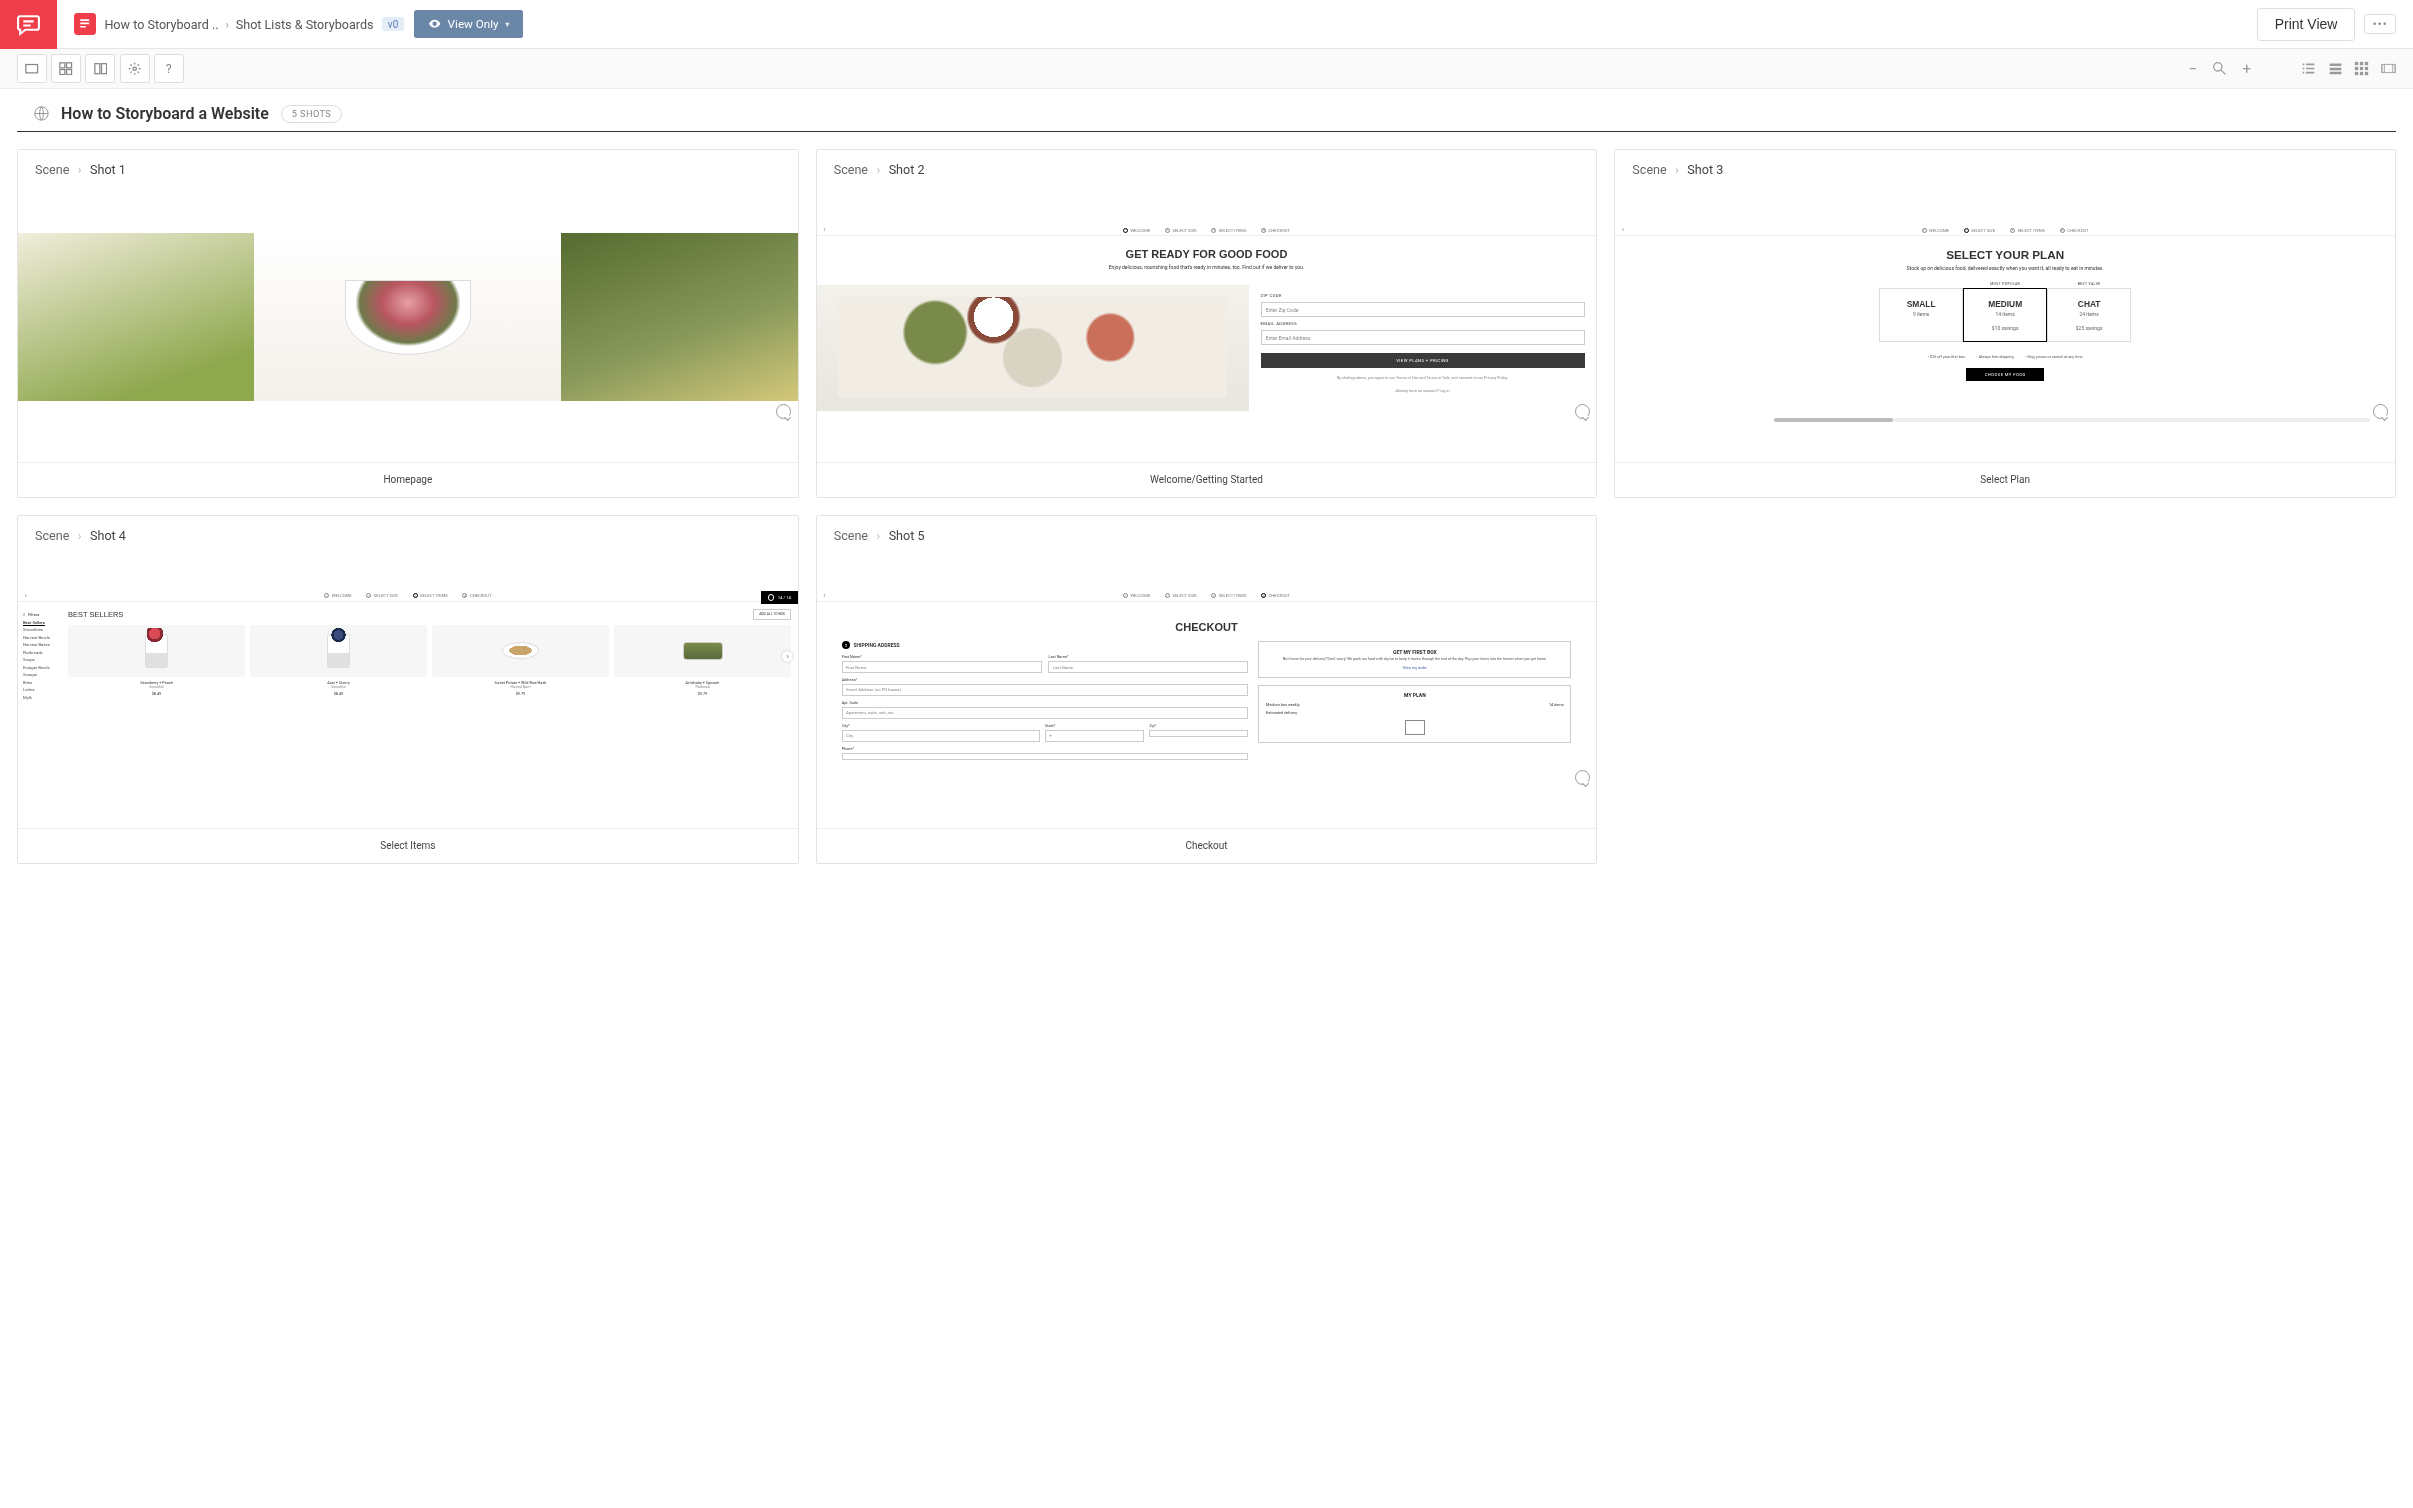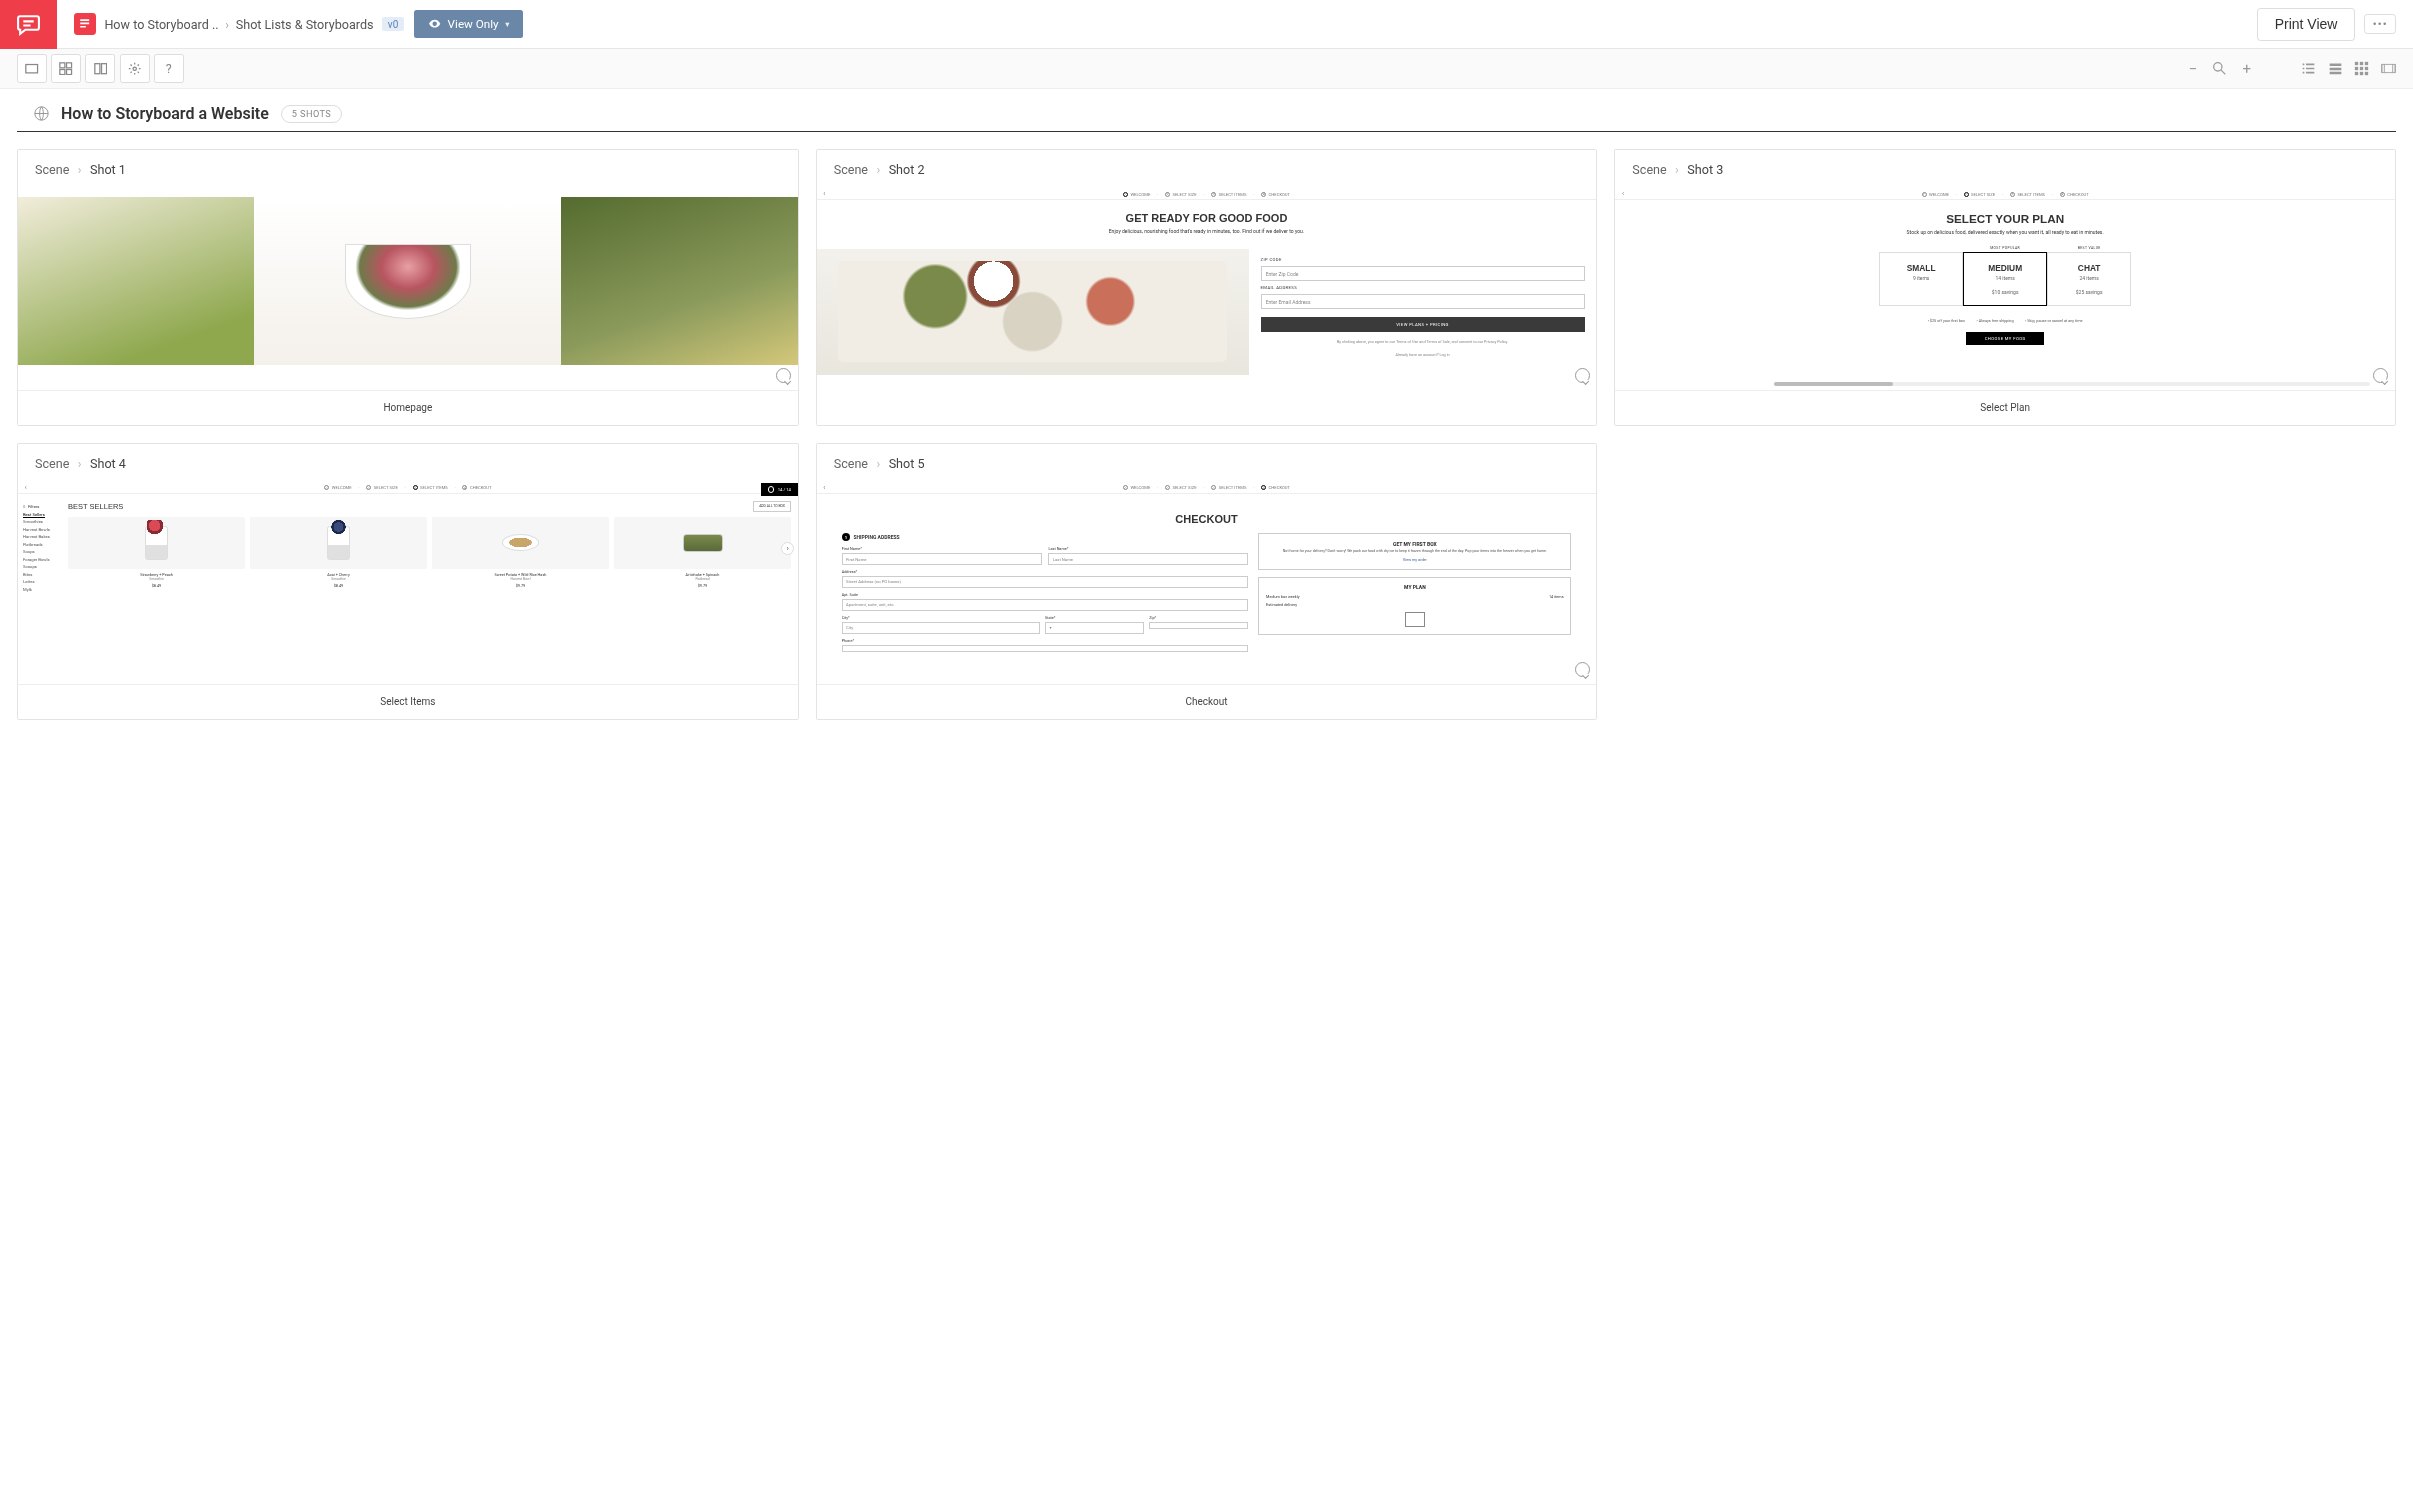--- a/index.html
+++ b/index.html
@@ -34,21 +34,21 @@
     .view-group svg { width: 15px; height: 15px; fill: #999; }
 
     
     .titlebar { display: flex; align-items: center; padding: 15px 17px 8.4px; gap: 12px; border-bottom: 1.7px solid #333; margin: 0 17px; }
     .globe-icon { width: 15px; height: 15px; }
     .page-title { font-size: 16px; font-weight: 600; }
     .shot-count-badge { border: 0.8px solid #ddd; border-radius: 10px; padding: 2.5px 10px; font-size: 9.2px; color: #888; letter-spacing: 0.4px; }
 
     
     .board-grid { display: grid; grid-template-columns: repeat(3, 1fr); gap: 17px; padding: 17px; }
-    .card { border: 0.8px solid #e3e3e3; border-radius: 1.7px; background: #fff; display: flex; flex-direction: column; }
+    .card { border: 0.8px solid #e3e3e3; border-radius: 1.7px; background: #fff; display: flex; flex-direction: column; gap: 36px; }
     .card-head { padding: 11.7px 17px; display: flex; align-items: center; gap: 8.4px; font-size: 12.6px; }
     .card-head .scene { color: #666; }
     .card-head .chev { color: #bbb; }
     .card-head .shot { color: #444; }
     .thumb { position: relative; margin: 0; height: 201px; overflow: hidden; display: flex; flex-direction: column; align-items: center; background: #fff; }
     .comment-bubble { position: absolute; right: 6.7px; bottom: 6.7px; width: 15px; height: 15px; border: 1.3px solid #999; border-radius: 50%; background: #fff; }
     .comment-bubble::after { content: ""; position: absolute; right: 0px; bottom: -2.5px; width: 4.2px; height: 4.2px; border-right: 1.3px solid #999; border-bottom: 1.3px solid #999; transform: rotate(45deg); background: #fff; }
     .caption-div { border-top: 0.8px solid #eee; padding: 11.7px; text-align: center; font-size: 10px; color: #444; }
 
     
@@ -342,20 +342,21 @@
           <div class="input">Enter Zip Code</div>
           <label>EMAIL ADDRESS</label>
           <div class="input">Enter Email Address</div>
           <div class="dark-btn">VIEW PLANS + PRICING</div>
           <div class="legal">By clicking above, you agree to our Terms of Use and Terms of Sale, and consent to our Privacy Policy.</div>
           <div class="legal">Already have an account? Log in</div>
         </div>
       </div>
       <div class="comment-bubble"></div>
     </div>
+    <div class="caption-div">Welcome/Getting Started</div>
   </div>
 
   <div class="card">
     <div class="card-head">
       <span class="scene">Scene</span>
       <span class="chev">›</span>
       <span class="shot">Shot 3</span>
     </div>
     <div class="thumb">
       <div class="thumb-rel">

